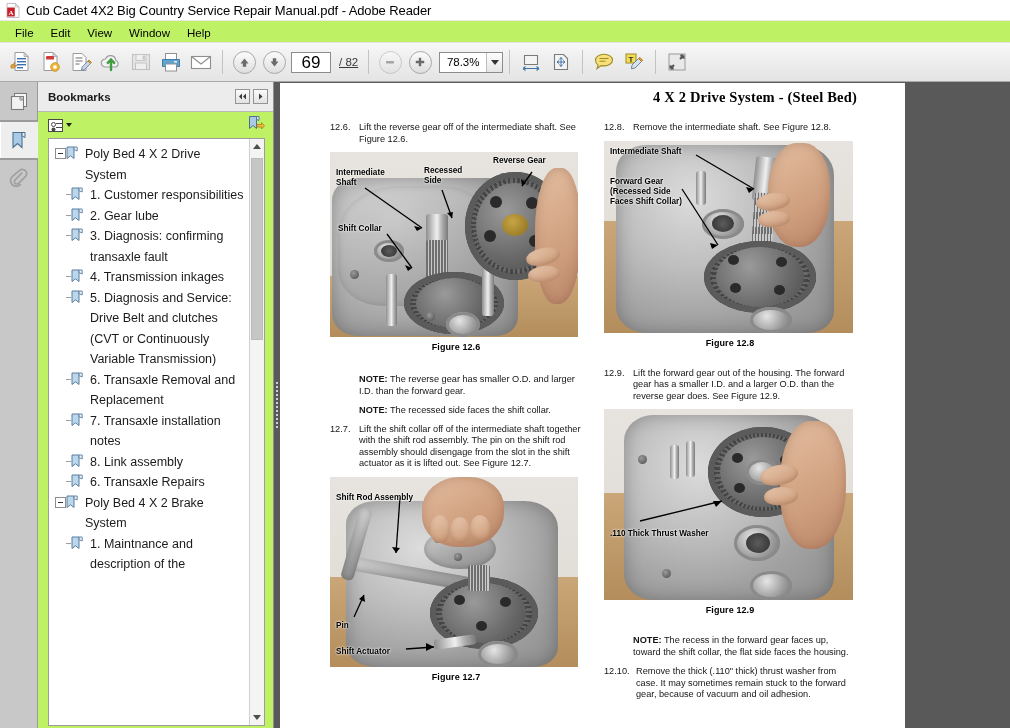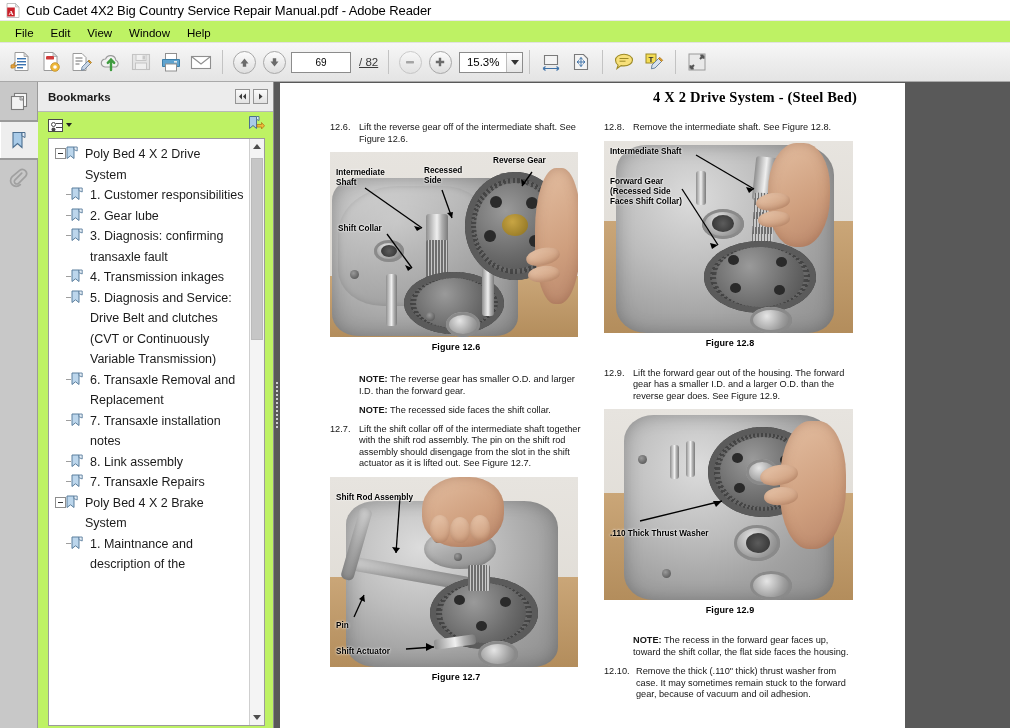--- a/index.html
+++ b/index.html
@@ -72,24 +72,24 @@
     cursor: default;
     position: relative;
   }
   .tb-sep {
     width: 1px; height: 24px;
     background: #c3c3c3;
     margin: 0 6px;
     flex: 0 0 1px;
   }
   .pagebox {
-    width: 60px; height: 21px;
+    width: 40px; height: 21px;
     background: #ffffff;
     border: 1px solid #8c8c8c;
-    font-size: 10px;
+    font-size: 17px;
     text-align: center;
     line-height: 19px;
     color: #000;
     margin: 0 2px;
   }
   .pagetotal {
     font-size: 11.5px; color: #3a3a3a;
     margin: 0 4px 0 6px; white-space: nowrap; text-decoration: underline;
   }
   .zoombox {
@@ -574,21 +574,21 @@
     </div>
     <div class="tb-btn">
       <span class="circ">
         <svg width="14" height="14" viewBox="0 0 14 14">
             <path d="M5.8 2.8h2.4v3h3v2.4h-3v3H5.8v-3h-3V5.8h3z" fill="#6b6b6b"></path>
           </svg>
       </span>
     </div>
 
     <div class="zoombox">
-      <div class="zval">15.3%</div>
+      <div class="zval">78.3%</div>
       <div class="zarrow">
           <span class="caret-dn"></span>
         </div>
     </div>
 
     <div class="tb-sep"></div>
 
     <div class="tb-btn">
       <svg width="22" height="22" viewBox="0 0 22 22">
         <path d="M4.5 4.5h13v9h-13z" fill="#f4f4f4" stroke="#7a7a7a" stroke-width="1.1"></path>
@@ -769,21 +769,21 @@
                 </svg></span>
               <span class="bm-label">8. Link assembly</span>
             </div>
             <div class="bm-row">
               <span style="flex: 0 0 17px;"></span>
               <span class="tw-line"></span>
               <span class="bm-icon"><svg width="13" height="14" viewBox="0 0 13 14">
                   <path d="M1 1h7v11.5L4.5 9.8 1 12.5z" fill="#bcd6ec" stroke="#5b7e9d" stroke-width="1"></path>
                   <path d="M8 1h3.2v4L8 3.6z" fill="#e9f1f8" stroke="#5b7e9d" stroke-width=".9"></path>
                 </svg></span>
-              <span class="bm-label">7. Transaxle Repairs</span>
+              <span class="bm-label">6. Transaxle Repairs</span>
             </div>
             <div class="bm-row">
               <span class="tw" style="margin-left: 6px;"></span>
               <span class="bm-icon"><svg width="13" height="14" viewBox="0 0 13 14">
                   <path d="M1 1h7v11.5L4.5 9.8 1 12.5z" fill="#bcd6ec" stroke="#5b7e9d" stroke-width="1"></path>
                   <path d="M8 1h3.2v4L8 3.6z" fill="#e9f1f8" stroke="#5b7e9d" stroke-width=".9"></path>
                 </svg></span>
               <span class="bm-label">Poly Bed 4 X 2 Brake System</span>
             </div>
             <div class="bm-row">

